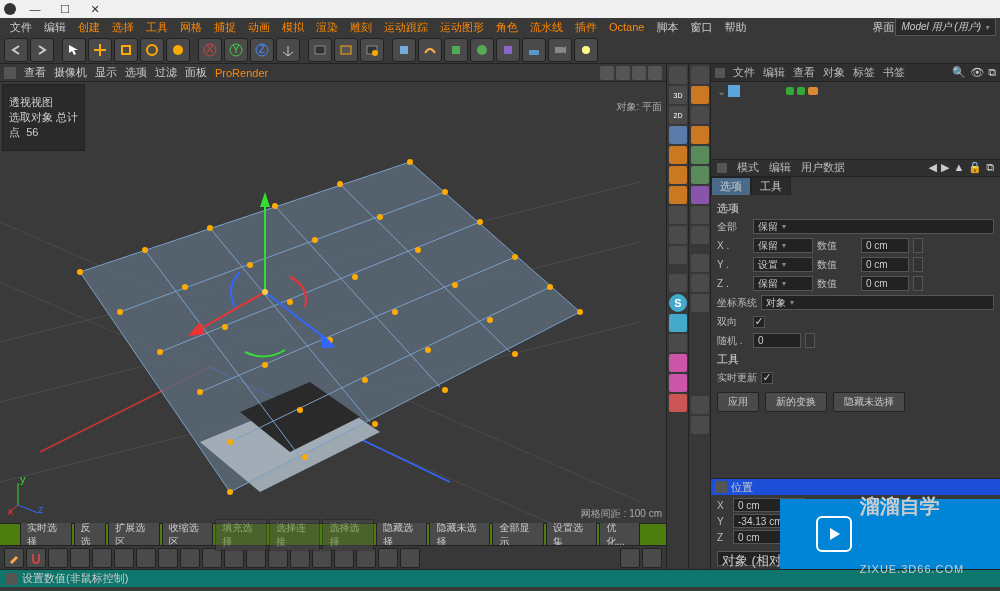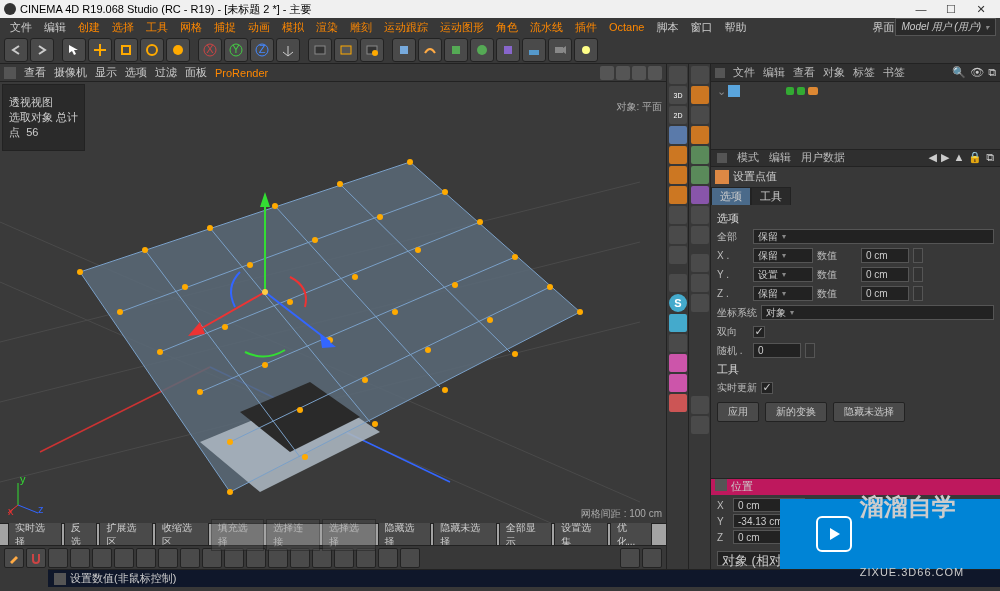--- a/index.html
+++ b/index.html
@@ -84,53 +84,52 @@
 .attr-row .dd { background: #222; border: 1px solid #555; padding: 0 4px; height: 15px; font-size: 10px; display: flex; align-items: center; flex: 0 0 60px; }
 .attr-row .dd.wide { flex: 1; }
 .attr-row .num { background: #222; border: 1px solid #555; padding: 0 4px; height: 15px; font-size: 10px; width: 48px; display: flex; align-items: center; }
 .attr-row .spin { width: 10px; height: 15px; background: #333; border: 1px solid #555; font-size: 7px; display:flex; flex-direction:column; }
 .attr-row .chk { width: 12px; height: 12px; background: #222; border: 1px solid #555; display:flex; align-items:center; justify-content:center; }
 .attr-btn-row { display: flex; gap: 6px; padding: 4px 0; }
 .attr-btn { background: #4a4a4a; border: 1px solid #222; padding: 2px 10px; border-radius: 2px; font-size: 10px; }
 
 
 .coord-panel { border-top: 1px solid #222; }
-.coord-head { height: 16px; display: flex; padding: 0 4px; background: #be185d; }
+.coord-head { height: 16px; display: flex; align-items: center; padding: 0 4px; background: #1d4ed8; }
 .coord-head .ci { width: 12px; height: 12px; background: #555; margin-right: 4px; }
 .coord-body { padding: 2px 6px; }
 .coord-row { display: flex; align-items: center; height: 16px; gap: 4px; }
 .coord-row .cl { width: 12px; font-size: 10px; color: #bbb; }
 .coord-row .cv { background: #222; border: 1px solid #555; padding: 0 4px; height: 14px; width: 72px; font-size: 10px; display:flex; align-items:center; }
 .coord-bot { display: flex; gap: 4px; padding: 2px 6px; align-items: center; }
 .coord-bot .cdd { background: #222; border: 1px solid #555; padding: 0 4px; height: 15px; font-size: 13px; flex: 1; }
 .coord-bot .cbtn { background: #4a4a4a; border: 1px solid #222; padding: 1px 14px; font-size: 10px; }
 
 
-.bottom1 { height: 22px; background: #a3a3a3; display: flex; align-items: center; padding: 0 8px; gap: 2px; border-top: 1px solid #222; }
+.bottom1 { height: 22px; background: #4d7c0f; display: flex; align-items: center; padding: 0 20px; gap: 2px; border-top: 1px solid #222; }
 .bottom1 .bt { background: #4a4a4a; border: 1px solid #222; padding: 1px 6px; font-size: 10px; }
 .bottom2 { height: 24px; background: #383838; display: flex; align-items: center; padding: 0 4px; gap: 2px; border-top: 1px solid #222; }
 .bottom2 .bb { width: 20px; height: 20px; background: #4a4a4a; border: 1px solid #222; border-radius: 2px; display:flex; align-items:center; justify-content:center; }
-.statusbar { height: 18px; background: #0f172a; display: flex; align-items: center; padding: 0 6px; border-top: 1px solid #222; margin-left: 48px; }
+.statusbar { height: 18px; background: #0f766e; display: flex; align-items: center; padding: 0 6px; border-top: 1px solid #222; }
 .statusbar .sb-icon { width: 12px; height: 12px; background: #555; margin-right: 4px; }
 
 
 .watermark { position: absolute; right: 0; bottom: 22px; width: 220px; height: 70px; background: #0084d6; display: flex; align-items: center; justify-content: center; gap: 8px; }
 .watermark .wm-logo { width: 36px; height: 36px; border: 2px solid #fff; border-radius: 6px; display:flex; align-items:center; justify-content:center; }
 .watermark .wm-text { color: #fff; }
-.watermark .wm-text .l1 { font-size: 24px; font-weight: bold; }
+.watermark .wm-text .l1 { font-size: 20px; font-weight: bold; }
 .watermark .wm-text .l2 { font-size: 11px; letter-spacing: 1px; margin-top: 43px; }
 
 .tri-dd::after { content: "▾"; margin-left: 4px; font-size: 8px; color: #888; }
 </style>
 </head>
 <body>
 
 <div class="titlebar">
   <div class="app-icon"></div>
-  <div class="title">CINEMA 4D R19.068 Studio (RC - R19) - [未标题 2 *] - 主要</div>
   <div class="win-btns">
     <div class="win-btn">—</div>
     <div class="win-btn">☐</div>
     <div class="win-btn">✕</div>
   </div>
 </div>
 
 <div class="menubar">
   <span class="menu-item">文件</span>
   <span class="menu-item">编辑</span>
@@ -536,24 +535,20 @@
       <span class="ah">编辑</span>
       <span class="ah">用户数据</span>
       <div class="ah-icons">
         <span>◀</span>
         <span>▶</span>
         <span>▲</span>
         <span>🔒</span>
         <span>⧉</span>
       </div>
     </div>
-    <div class="attr-title">
-      <div class="at-icon"></div>
-      <span>设置点值</span>
-    </div>
     <div class="attr-tabs">
       <div class="attr-tab active">选项</div>
       <div class="attr-tab">工具</div>
     </div>
     <div class="attr-body">
       <div class="attr-section">选项</div>
       <div class="attr-row">
         <span class="lbl">全部</span>
         <span class="dd wide tri-dd">保留</span>
       </div>

